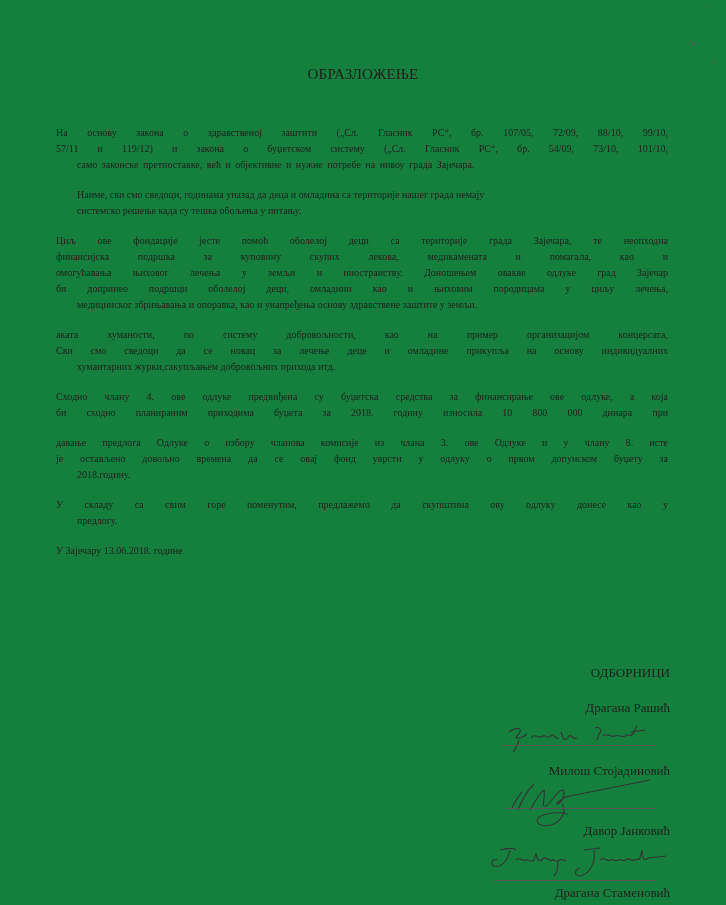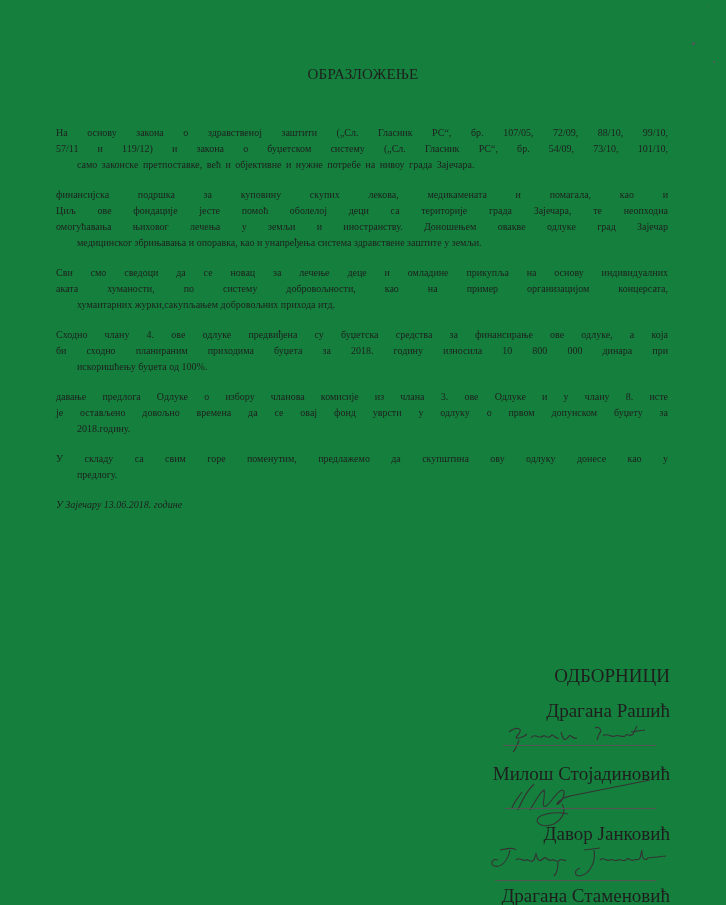--- a/index.html
+++ b/index.html
@@ -6,22 +6,22 @@
   body { width: 726px; height: 905px; position: relative; overflow: hidden;
          font-family: "Liberation Serif", "DejaVu Serif", serif; color: #1e1e1e; }
   .page { position: absolute; left: 0; top: 0; width: 726px; height: 905px; background: #15803d; }
   .title { position: absolute; top: 66px; left: 0; width: 726px; text-align: center;
            font-size: 15px; letter-spacing: 0.2px; }
   .body { position: absolute; left: 56px; top: 125px; width: 612px; font-size: 10px; line-height: 16px; }
   .para { margin: 0 0 14px 0; text-align: justify; text-align-last: left; }
   .para.p1 { word-spacing: 2px; }
   .para .ln { display: block; text-align: justify; text-align-last: justify; }
   .para .ln.last { text-align-last: left; margin-left: 21px; }
-  .place { margin-top: 2px; font-style: italic; }
-  .name { position: absolute; right: 56px; font-size: 19px; white-space: nowrap; }
+  .place { margin-top: 2px; }
+  .name { position: absolute; right: 56px; font-size: 13px; white-space: nowrap; }
   .sigline { position: absolute; height: 1px; background: #555; }
   .scribble { position: absolute; overflow: visible; }
   .speck { position: absolute; background: #555; border-radius: 50%; }
 </style>
 </head>
 <body>
 
 <div class="page">
 
   <span class="speck" style="left:707px;top:5px;width:1px;height:2px;"></span>
@@ -30,34 +30,38 @@
 
   <div class="title">ОБРАЗЛОЖЕЊЕ</div>
 
   <div class="body">
     <p class="para p1">
       <span class="ln">На основу закона о здравственој заштити („Сл. Гласник РС“, бр. 107/05, 72/09, 88/10, 99/10,</span>
       <span class="ln">57/11 и 119/12) и закона о буџетском систему („Сл. Гласник РС“, бр. 54/09, 73/10, 101/10,</span>
       <span class="ln last">само законске претпоставке, већ и објективне и нужне потребе на нивоу града Зајечара.</span>
     </p>
     <p class="para">
-      <span class="ln">финансијска подршка  за куповину скупих лекова, медикамената и помагала, као и</span>
-      <span class="ln">Циљ ове фондације јесте помоћ оболелој деци са територије града Зајечара, те неопходна</span>
-      <span class="ln">омогућавања њиховог лечења у земљи и иностранству. Доношењем овакве одлуке град Зајечар</span>
-      <span class="ln last">медицинског збрињавања и опоравка, као и унапређења система здравствене заштите у земљи.</span>
+      <span class="ln last">Наиме, сви смо сведоци, годинама уназад да деца и омладина са територије нашег града немају</span>
+      <span class="ln last">системско решење када су тешка обољења у питању.</span>
     </p>
     <p class="para">
+      <span class="ln">Циљ ове фондације јесте помоћ оболелој деци са територије града Зајечара, те неопходна</span>
+      <span class="ln">финансијска подршка  за куповину скупих лекова, медикамената и помагала, као и</span>
+      <span class="ln">омогућавања њиховог лечења у земљи и иностранству. Доношењем овакве одлуке град Зајечар</span>
+      <span class="ln">би допринео подршци оболелој деци, омладини као и њиховим породицама у циљу лечења,</span>
+      <span class="ln last">медицинског збрињавања и опоравка, као и унапређења основу здравствене заштите у земљи.</span>
+    </p>
+    <p class="para">
+      <span class="ln">аката хуманости, по систему добровољности, као на пример организацијом концерсата,</span>
       <span class="ln">Сви смо сведоци да се новац за лечење деце и омладине прикупља на основу индивидуалних</span>
-      <span class="ln">аката хуманости, по систему добровољности, као на пример организацијом концерсата,</span>
       <span class="ln last">хумаитарних журки,сакупљањем добровољних прихода итд.</span>
     </p>
     <p class="para">
       <span class="ln">Сходно члану 4. ове одлуке предвиђена су буџетска средства за финансирање ове одлуке, а која</span>
       <span class="ln">би сходно планираним приходима буџета за 2018. годину износила 10 800 000 динара при</span>
-      <span class="ln last">искоришћењу буџета од 100%.</span>
     </p>
     <p class="para">
       <span class="ln">давање предлога Одлуке о избору чланова комисије из члана 3. ове Одлуке и у члану 8. исте</span>
       <span class="ln">је остављено довољно времена да се овај фонд уврсти у одлуку о  првом допунском буџету за</span>
       <span class="ln last">2018.годину.</span>
     </p>
     <p class="para">
       <span class="ln">У складу са свим горе поменутим, предлажемо да скупштина ову одлуку донесе као у</span>
       <span class="ln last">предлогу.</span>
     </p>

